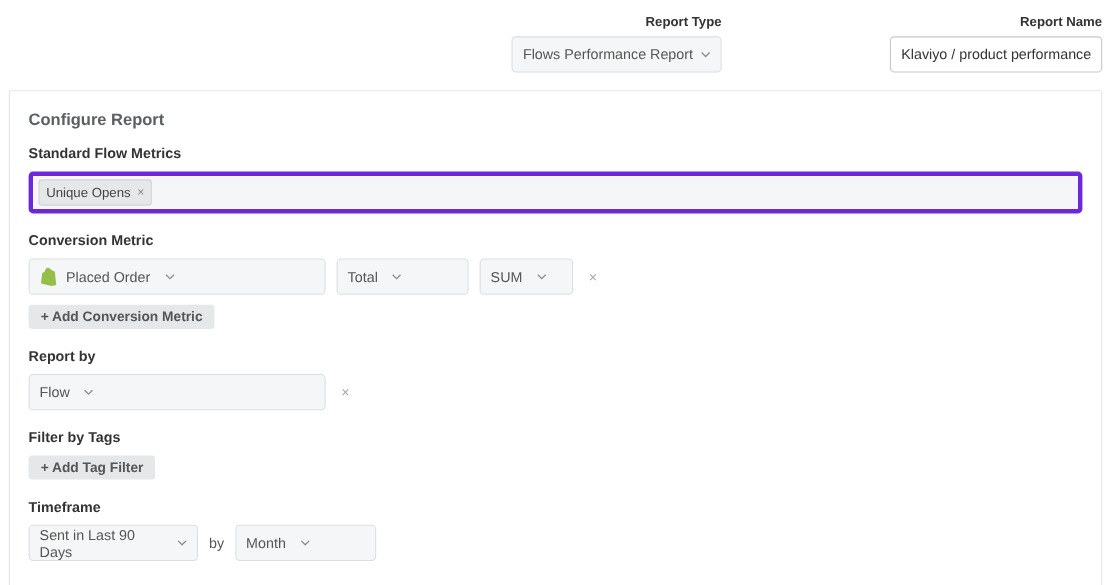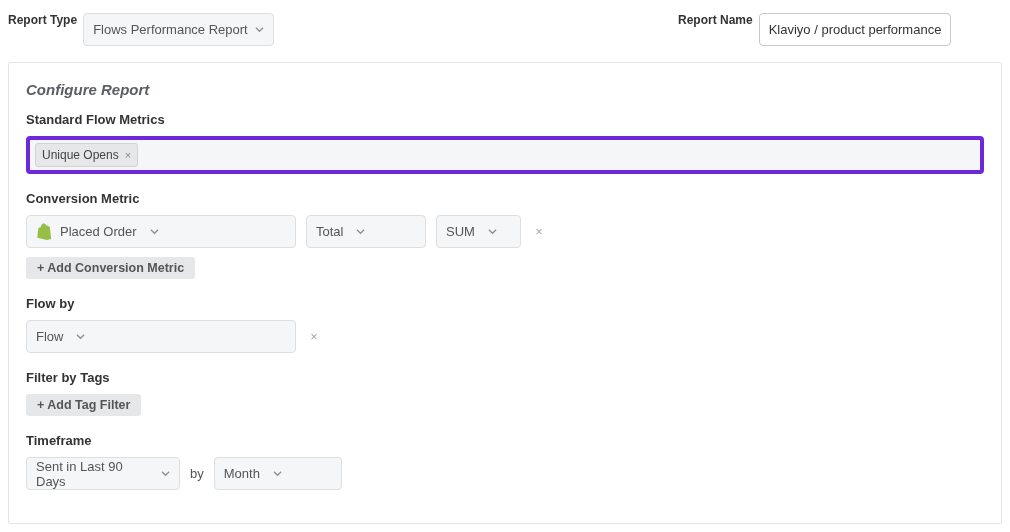--- a/index.html
+++ b/index.html
@@ -5,21 +5,21 @@
   * { box-sizing: border-box; margin: 0; padding: 0; }
   body {
     font-family: -apple-system, BlinkMacSystemFont, "Segoe UI", Helvetica, Arial, sans-serif;
     font-size: 13px;
     color: #333;
     background: #fff;
     padding: 13px 8px 20px 8px;
     width: 1010px;
   }
   .top-row { display: flex; gap: 22px; margin-bottom: 16px; }
-  .field { display: flex; flex-direction: row; gap: 6px; }
+  .field { display: flex; flex-direction: column; gap: 6px; align-items: flex-end; }
   .field-type { flex: 0 0 648px; }
   .field-name { flex: 1 1 auto; }
   .label { font-size: 12px; font-weight: 600; color: #333; }
   .select-box, .input-box {
     background: #f5f6f7;
     border: 1px solid #dcdedf;
     border-radius: 4px;
     height: 33px;
     display: flex; align-items: center;
     padding: 0 9px;
@@ -36,21 +36,21 @@
     color: #8b8f93;
   }
   .chev svg { width: 9px; height: 9px; }
 
   .panel {
     border: 1px solid #e3e5e7;
     border-radius: 2px;
     padding: 18px 17px 16px;
     margin-top: 6px;
   }
-  .panel-title { font-size: 15px; font-weight: 600; color: #5a5f64; margin-bottom: 14px; font-style: italic; }
+  .panel-title { font-size: 15px; font-weight: 600; color: #5a5f64; margin-bottom: 14px; }
   .section-label { font-size: 13px; font-weight: 600; color: #333; margin-bottom: 9px; }
   .section { margin-bottom: 17px; }
 
   .tag-input {
     background: #f5f6f7;
     border: 4px solid #6d28d9;
     border-radius: 4px;
     min-height: 33px;
     display: flex; align-items: center;
     padding: 3px 5px;
@@ -182,21 +182,21 @@
           </span>
       </div>
       <span class="row-x">×</span>
     </div>
     <div style="margin-top:9px;">
       <button class="btn-grey">+ Add Conversion Metric</button>
     </div>
   </div>
 
   <div class="section">
-    <div class="section-label">Flow by</div>
+    <div class="section-label">Report by</div>
     <div class="row">
       <div class="small-select w270">
         <span>Flow</span>
         <span class="chev">
             <svg viewBox="0 0 10 10">
               <path d="M1 3 L5 7 L9 3" fill="none" stroke="currentColor" stroke-width="1.4"></path>
             </svg>
           </span>
       </div>
       <span class="row-x">×</span>

